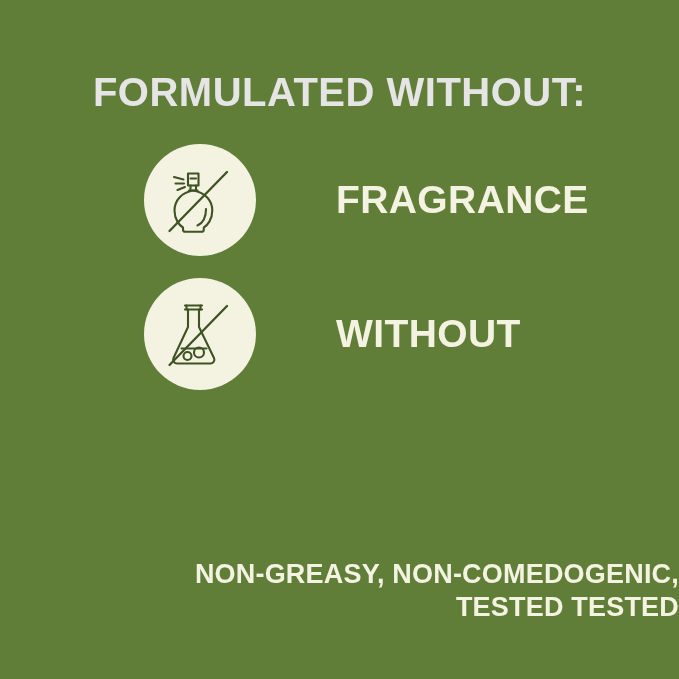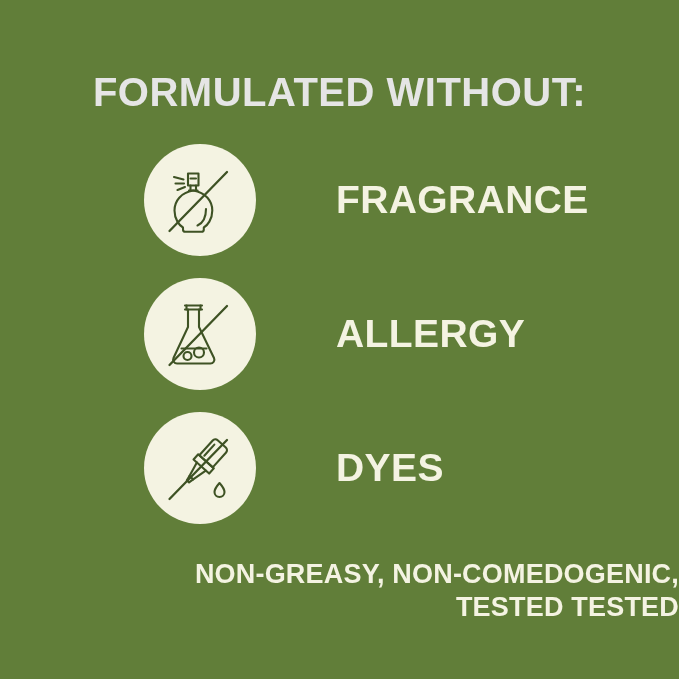--- a/index.html
+++ b/index.html
@@ -160,54 +160,23 @@
                    L 38 14.5"></path>
 
           <path d="M20.5 53.5 L45.5 53.5"></path>
 
           <circle cx="26.5" cy="61" r="4"></circle>
           <circle cx="38" cy="57.5" r="5"></circle>
 
           <path d="M8.5 70 L 66 11" stroke-width="2.3"></path>
         </svg>
       </div>
-      <div class="row-label">ALLERGY</div>
+      <div class="row-label">WITHOUT</div>
     </div>
 
-    <div class="row">
-      <div class="icon-wrap">
-        <svg width="78" height="78" viewBox="0 0 78 78" fill="none" stroke="#3E5224" stroke-width="2.1" stroke-linecap="round" stroke-linejoin="round">
-          <g transform="rotate(42 39 39)">
-
-            <path d="M33.5 6.5 L44.5 6.5
-                     C 46.4 6.5 48 8.1 48 10
-                     L 48 30
-                     L 30 30
-                     L 30 10
-                     C 30 8.1 31.6 6.5 33.5 6.5 Z"></path>
-
-            <path d="M34 12 L34 27"></path>
-
-            <path d="M28.5 30 L49.5 30 L49.5 37 L28.5 37 Z"></path>
-
-            <path d="M33 37 L36.5 52 L41.5 52 L45 37"></path>
-            <path d="M36.5 52 L37.5 57 L40.5 57 L41.5 52"></path>
-          </g>
-
-          <path d="M58.5 54
-                   C 58.5 54 53.5 59.6 53.5 63
-                   C 53.5 65.8 55.7 68 58.5 68
-                   C 61.3 68 63.5 65.8 63.5 63
-                   C 63.5 59.6 58.5 54 58.5 54 Z"></path>
-
-          <path d="M8.5 70 L 66 11" stroke-width="2.3"></path>
-        </svg>
-      </div>
-      <div class="row-label">DYES</div>
-    </div>
 
   </div>
 
   <div id="footer">
     <span class="fline">NON-GREASY, NON-COMEDOGENIC,</span>
     <span class="fline">TESTED TESTED</span>
   </div>
 
 </div>
 

